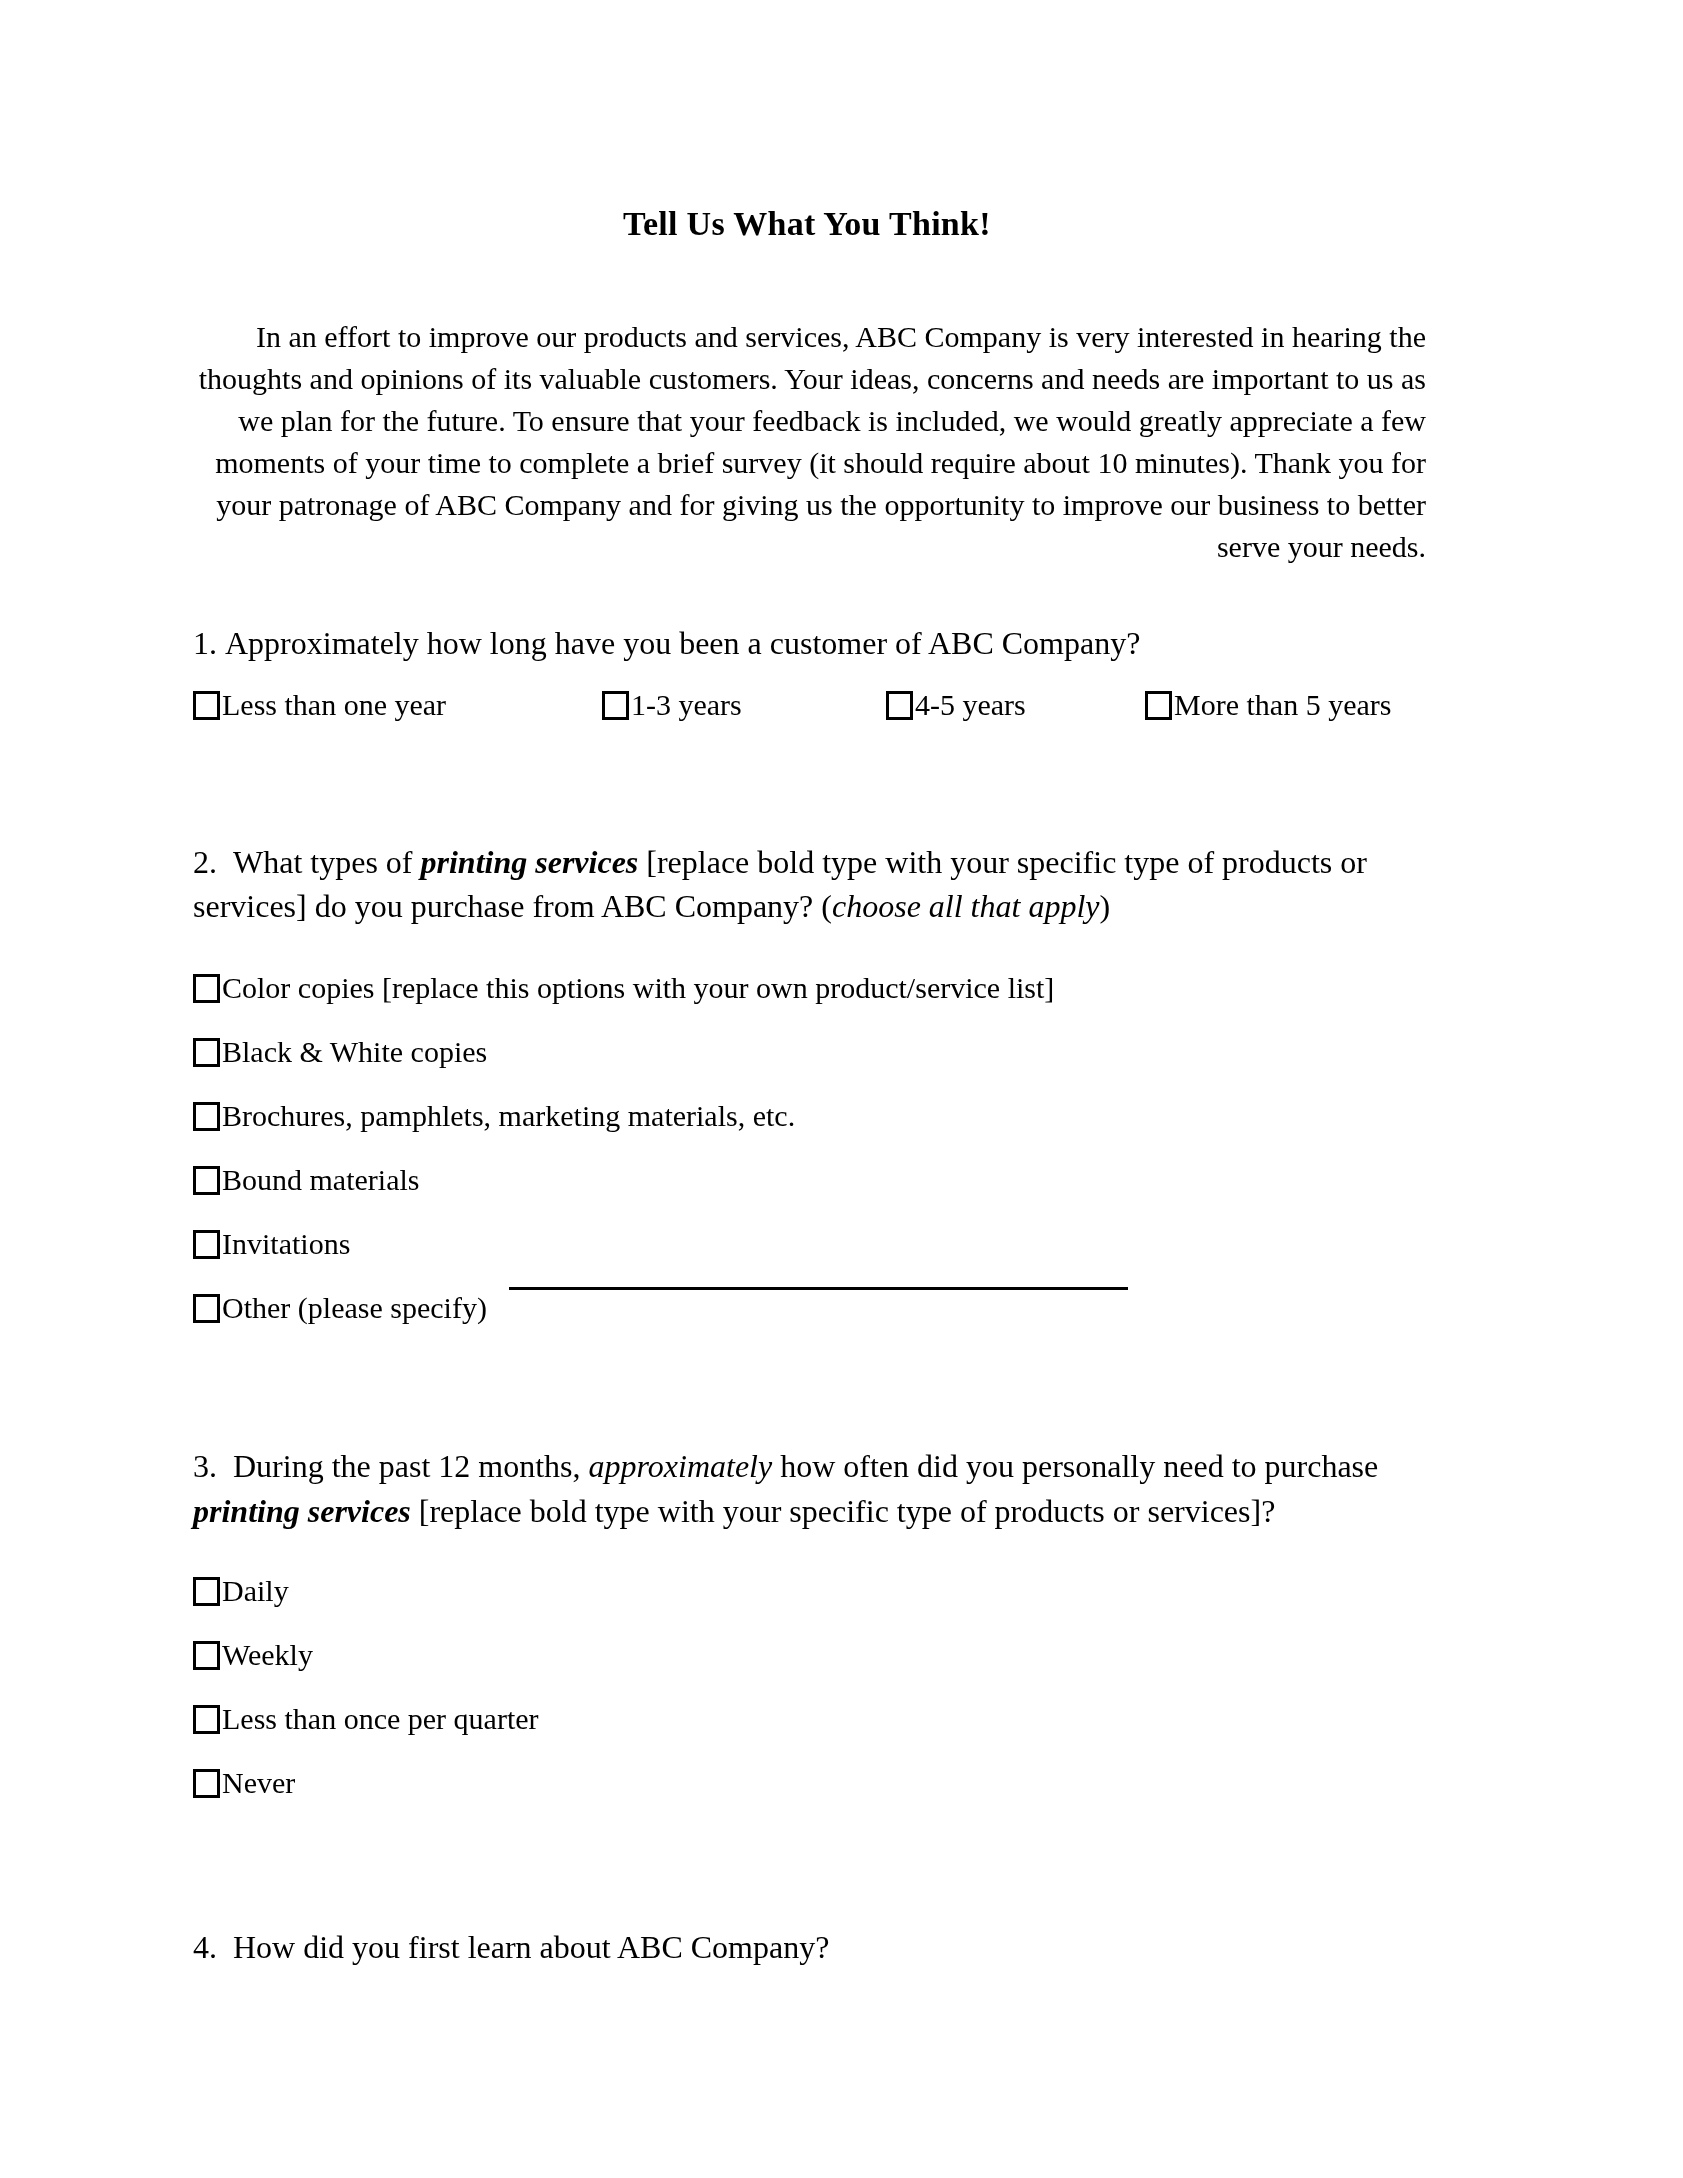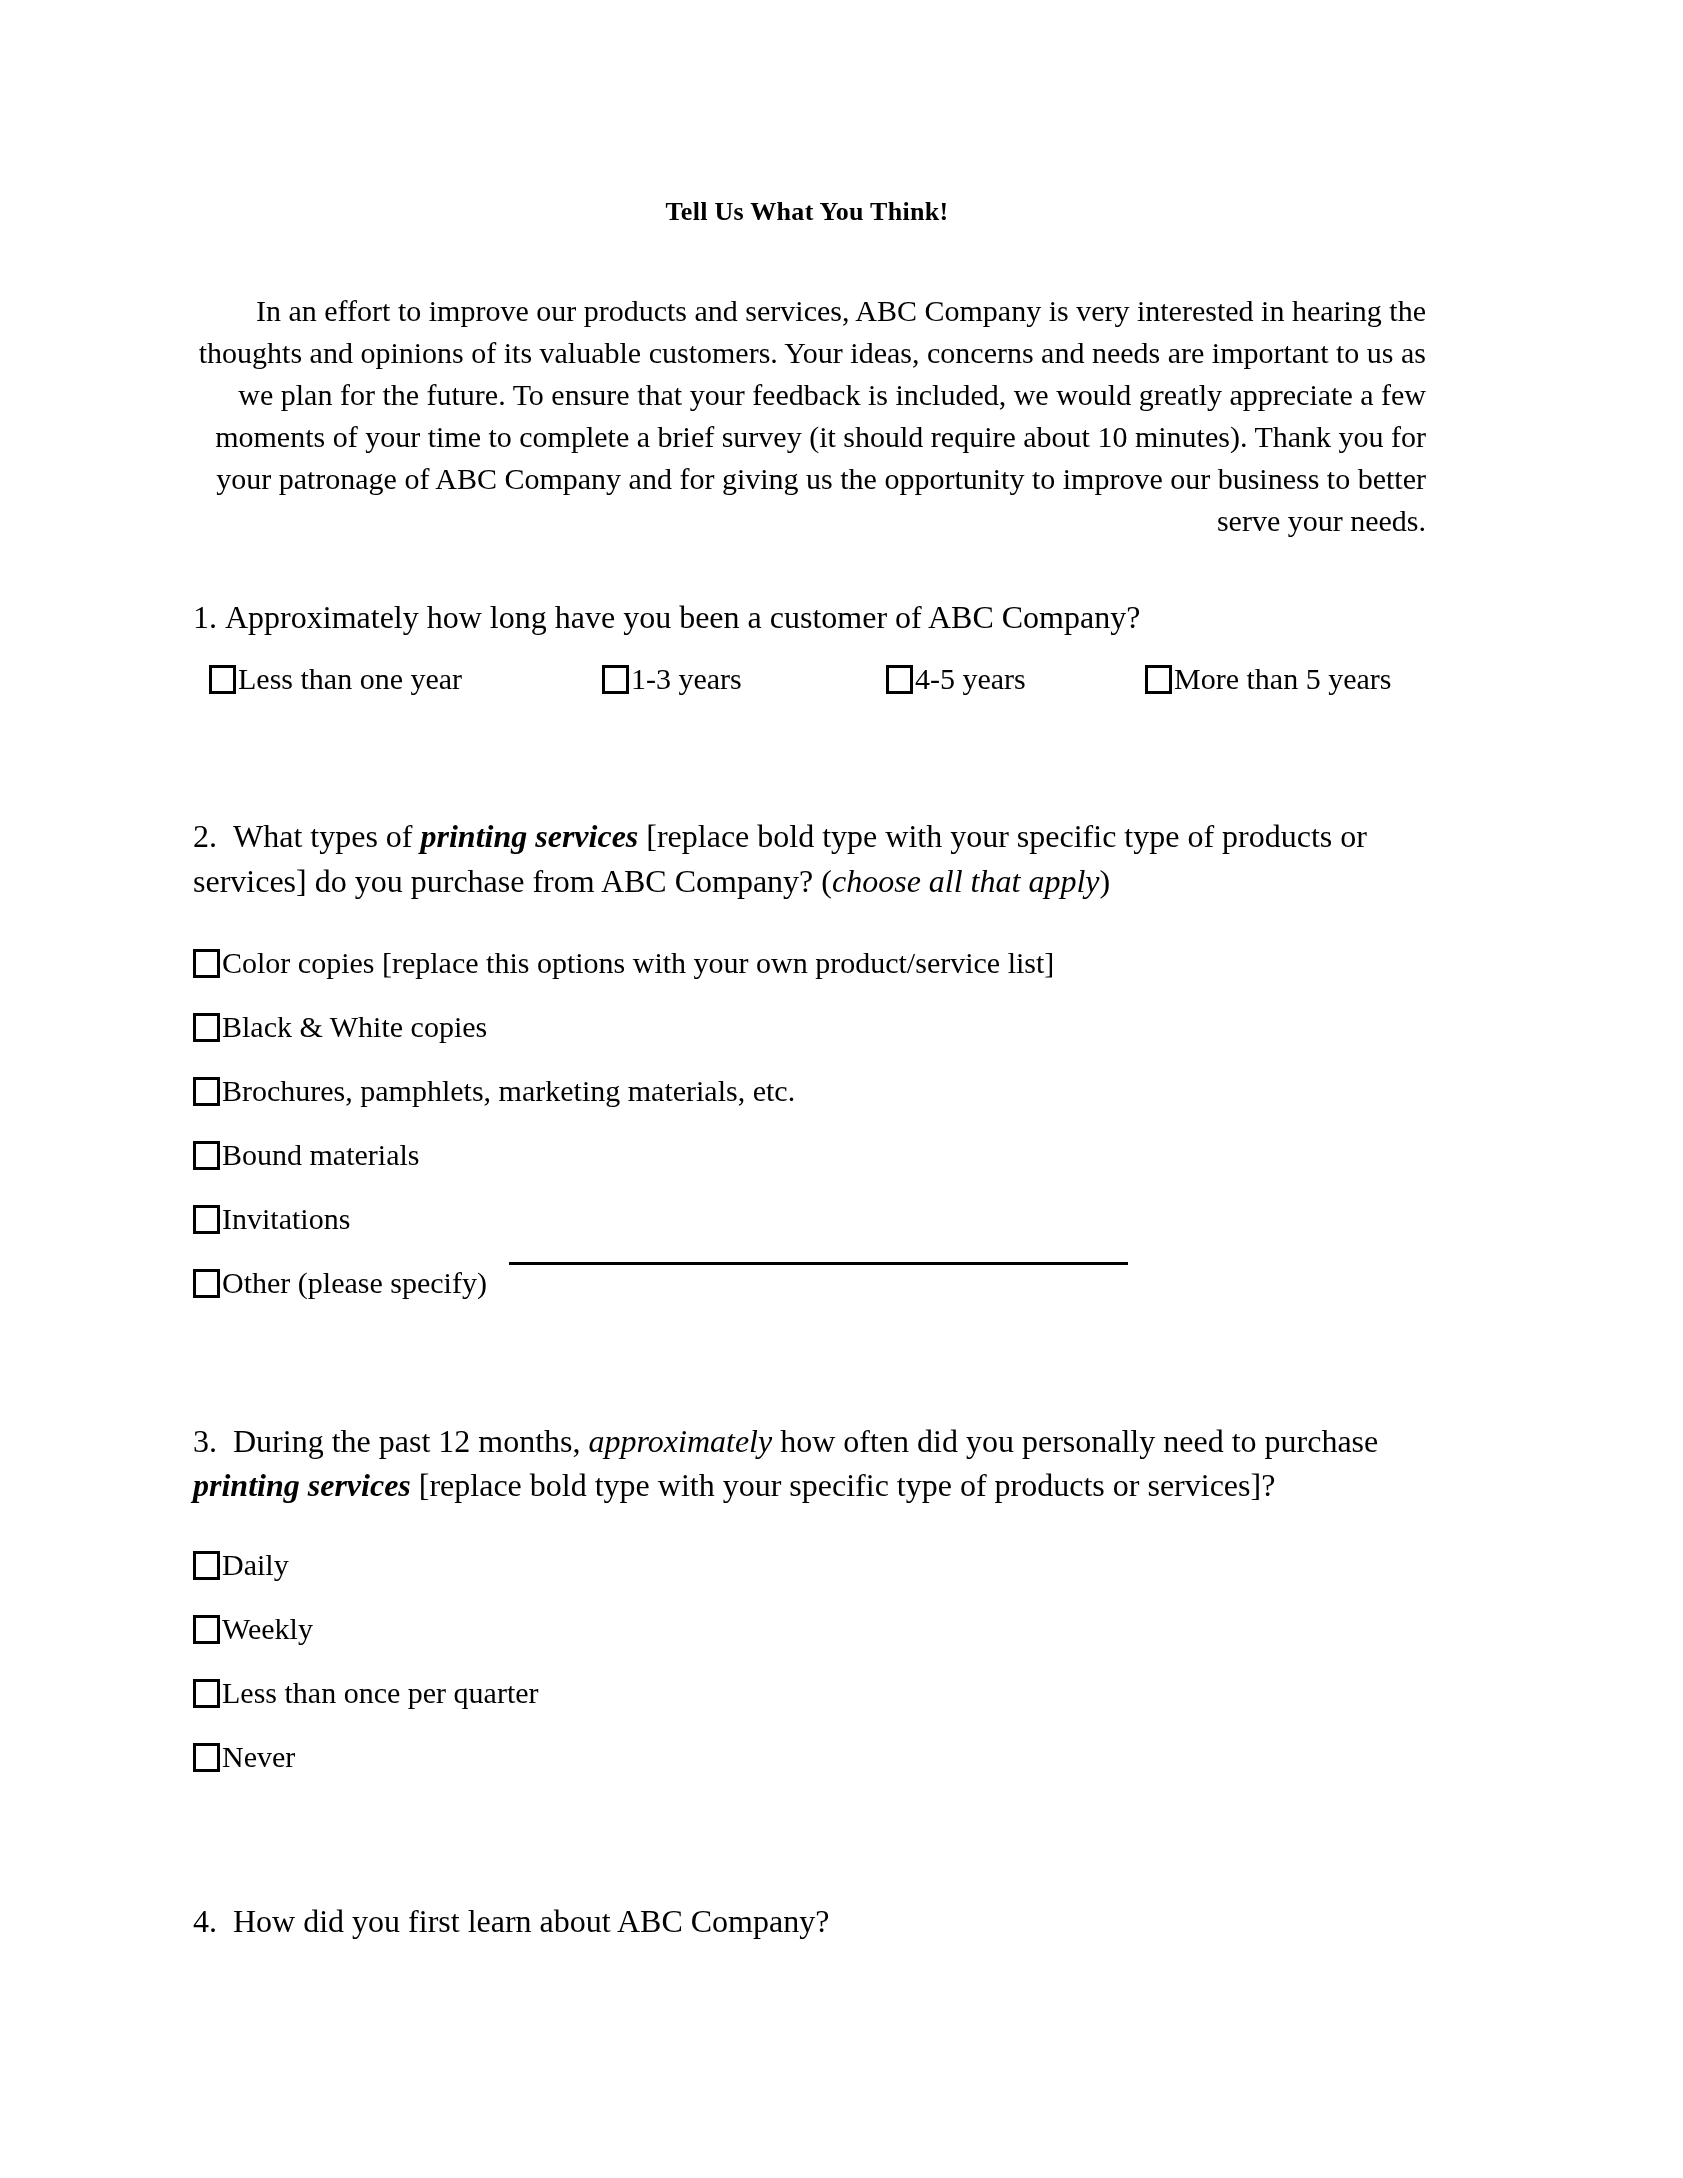--- a/index.html
+++ b/index.html
@@ -26,24 +26,24 @@
 
   .content {
     position: absolute;
     left: 193px;
     top: 0;
     width: 1228px;
   }
 
   .doc-title {
     text-align: center;
-    font-size: 26px;
+    font-size: 34px;
     font-weight: bold;
     letter-spacing: 0.3px;
-    margin: 8px;
+    margin: 16px;
     padding-top: 188px;
     line-height: 1.2;
   }
 
   .intro {
     font-size: 30px;
     line-height: 1.40;
     margin: 0;
     padding-top: 55px;
     text-align: right;
@@ -126,21 +126,21 @@
   <div class="content">
 
     <h1 class="doc-title">Tell Us What You Think!</h1>
 
     <p class="intro">In an effort to improve our products and services, ABC Company is very interested in hearing the thoughts and opinions of its valuable customers. Your ideas, concerns and needs are important to us as we plan for the future. To ensure that your feedback is included, we would greatly appreciate a few moments of your time to complete a brief survey (it should require about 10 minutes).  Thank you for your patronage of ABC Company and for giving us the opportunity to improve our business to better serve your needs.</p>
 
     <div class="q1-block">
       <div class="question"><span>1.</span>&nbsp;<span>Approximately how long have you been a customer of ABC Company?</span></div>
 
       <div class="opt-row-inline">
-        <div class="opt-inline" style="left:16px;">
+        <div class="opt-inline" style="left:0px;">
           <span class="cbox"></span>
           <span class="opt-label">Less than one year</span>
         </div>
         <div class="opt-inline" style="left:409px;">
           <span class="cbox"></span>
           <span class="opt-label">1-3 years</span>
         </div>
         <div class="opt-inline" style="left:693px;">
           <span class="cbox"></span>
           <span class="opt-label">4-5 years</span>

